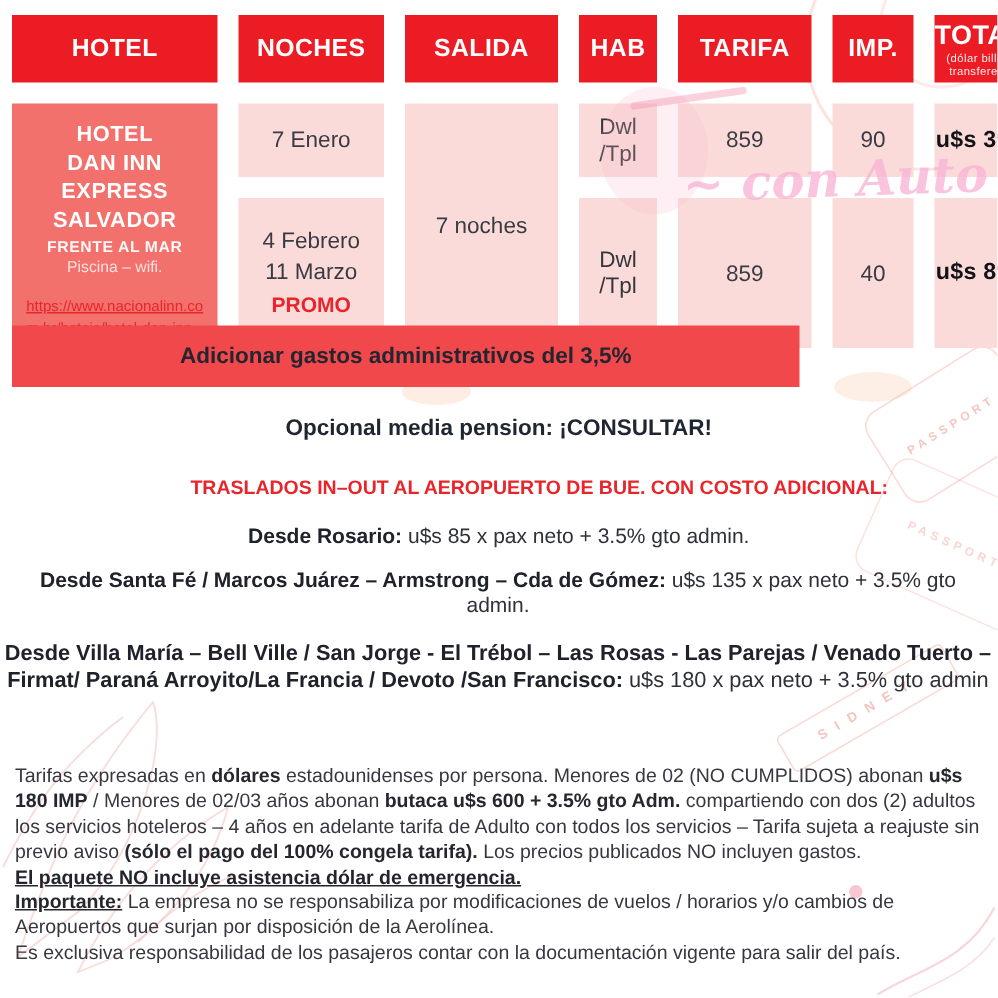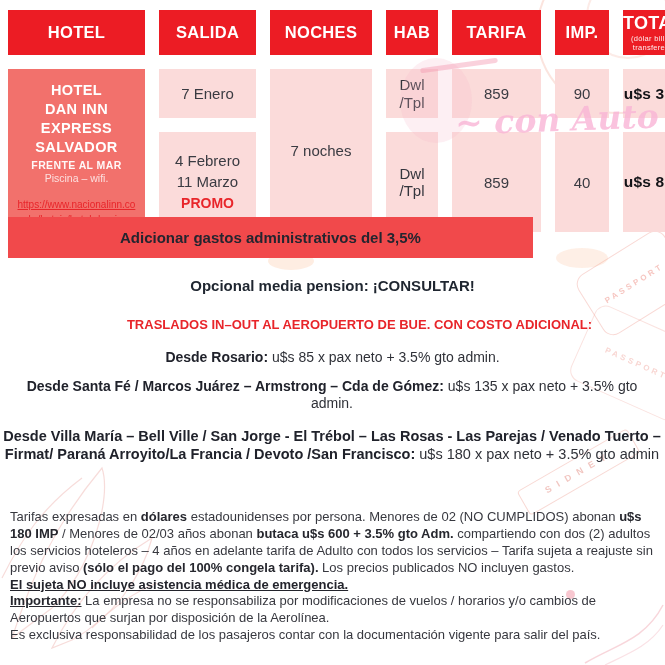--- a/index.html
+++ b/index.html
@@ -101,22 +101,22 @@
       <path d="M100,250 C120,230 140,215 165,205"></path>
     </g>
   </svg>
   <svg class="deco" style="right:0;bottom:0;" width="90" height="80" viewBox="0 0 90 80">
     <path d="M10,78 C40,60 70,55 88,20" fill="none" stroke="rgba(242,180,190,.55)" stroke-width="1.5"></path>
     <path d="M30,80 C55,68 75,60 88,40" fill="none" stroke="rgba(242,180,190,.4)" stroke-width="1.2"></path>
   </svg>
 
   <div class="table">
     <div class="th">HOTEL</div>
+    <div class="th">NOCHES</div>
     <div class="th">SALIDA</div>
-    <div class="th">NOCHES</div>
     <div class="th">HAB</div>
     <div class="th">TARIFA</div>
     <div class="th">IMP.</div>
     <div class="th th-total">
       <span class="main">TOTAL</span>
       <span class="sub">(dólar billete o transferencia)</span>
     </div>
 
     <div class="c-hotel">
       <div class="hotel-name">
@@ -168,18 +168,18 @@
   </div>
   <div class="line transfer t-santafe">
     <span class="lbl">Desde Santa Fé / Marcos Juárez – Armstrong – Cda de Gómez:</span><span> u$s 135 x pax neto + 3.5% gto admin.</span>
   </div>
   <div class="line transfer t-villamaria">
     <span class="lbl">Desde Villa María – Bell Ville / San Jorge - El Trébol – Las Rosas - Las Parejas / Venado Tuerto – Firmat/ Paraná Arroyito/La Francia / Devoto /San Francisco:</span><span> u$s 180 x pax neto + 3.5% gto admin</span>
   </div>
 
   <div class="fineprint">
     <div><span>Tarifas expresadas en </span><span class="b">dólares</span><span> estadounidenses por persona. Menores de 02 (NO CUMPLIDOS) abonan </span><span class="b">u$s 180 IMP</span><span> / Menores de 02/03 años abonan </span><span class="b">butaca u$s 600 + 3.5% gto Adm.</span><span> compartiendo con dos (2) adultos los servicios hoteleros – 4 años en adelante tarifa de Adulto con todos los servicios – Tarifa sujeta a reajuste sin previo aviso </span><span class="b">(sólo el pago del 100% congela tarifa).</span><span> Los precios publicados NO incluyen gastos.</span></div>
-    <div class="emergency">El sujeta NO incluye asistencia médica de emergencia.</div>
+    <div class="emergency">El paquete NO incluye asistencia dólar de emergencia.</div>
     <div><span class="b u">Importante:</span><span> La empresa no se responsabiliza por modificaciones de vuelos / horarios y/o cambios de Aeropuertos que surjan por disposición de la Aerolínea.</span></div>
     <div>Es exclusiva responsabilidad de los pasajeros contar con la documentación vigente para salir del país.</div>
   </div>
 
 </div>
 
 </body></html>

